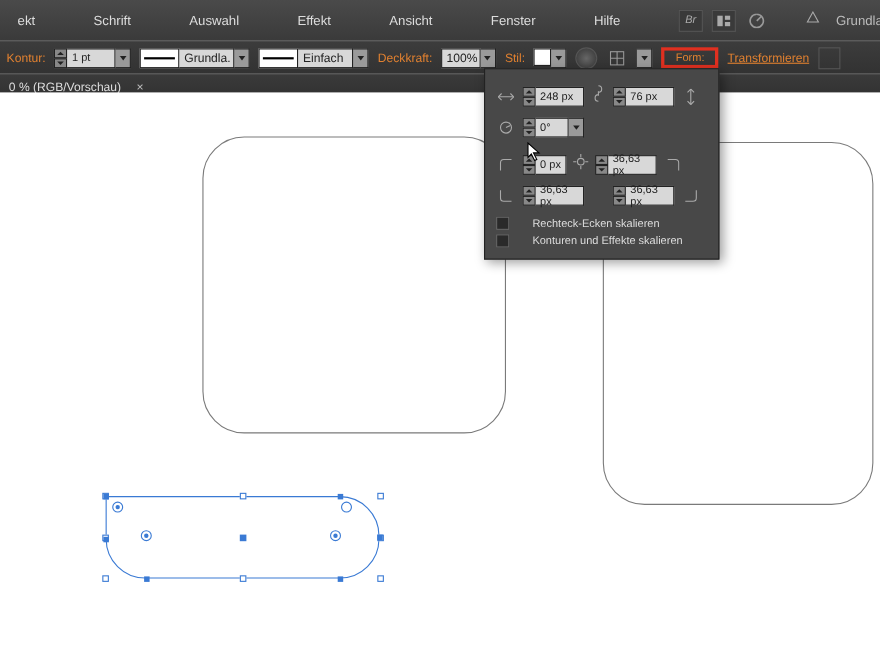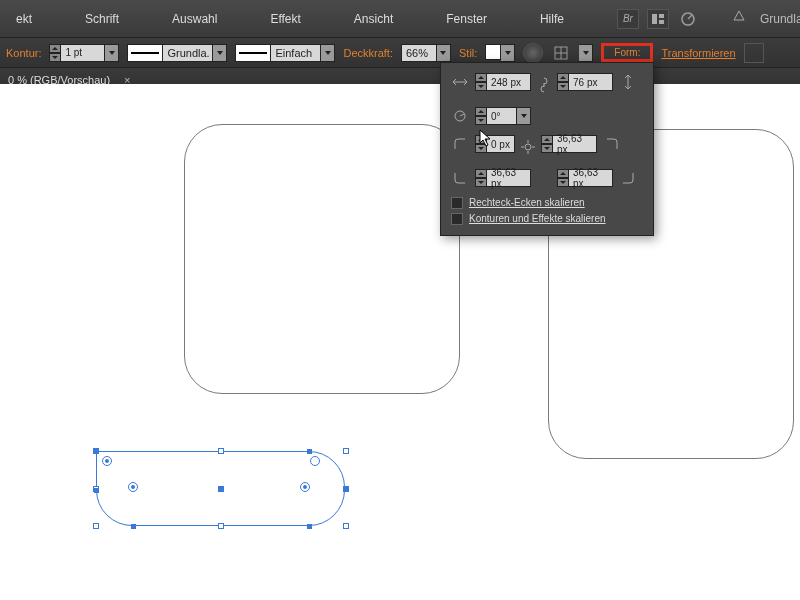--- a/index.html
+++ b/index.html
@@ -20,31 +20,31 @@
   .globicon { width:20px; height:20px; border:1px solid #555; border-radius:50%; background:radial-gradient(#666,#333); }
   .gearicon { width:20px; height:20px; color:#999; display:flex; align-items:center; justify-content:center; }
   .formbtn { border:3px solid #e03020; padding:1px 10px; color:#e08030; font-size:10px; }
   .transbtn { color:#e08030; font-size:11px; text-decoration:underline; }
   .fitbtn { width:20px; height:20px; border:1px solid #555; }
   .tabbar { background:linear-gradient(#3a3a3a,#303030); height:24px; display:flex; align-items:center; padding:0 8px; font-size:11px; color:#ddd; border-bottom:1px solid #1a1a1a; }
   .tabbar .tab { display:flex; align-items:center; gap:14px; }
   .tabbar .close { color:#bbb; cursor:default; }
   .canvas { position:absolute; left:0; right:0; top:84px; bottom:0; background:#fff; }
   .panel { position:absolute; left:440px; top:62px; width:214px; background:#484848; border:1px solid #222; box-shadow:3px 3px 10px rgba(0,0,0,.4); padding:10px 10px; color:#ddd; font-size:10px; }
-  .panel .row { display:flex; align-items:flex-start; gap:6px; margin-bottom:10px; }
+  .panel .row { display:flex; align-items:flex-end; gap:6px; margin-bottom:10px; }
   .nfield { display:flex; }
   .step { width:12px; display:flex; flex-direction:column; }
   .step div { height:9px; background:#888; border:1px solid #222; display:flex; align-items:center; justify-content:center; }
   .step div::after { content:""; border-left:3px solid transparent; border-right:3px solid transparent; }
   .step .up::after { border-bottom:3px solid #222; }
   .step .dn::after { border-top:3px solid #222; }
   .nval { height:18px; background:#d8d8d8; border:1px solid #222; border-left:none; color:#222; font-size:10px; display:flex; align-items:center; padding:0 4px; }
   .picon { width:18px; height:18px; display:flex; align-items:center; justify-content:center; color:#888; }
   .chk { width:12px; height:12px; background:#2a2a2a; border:1px solid #666; }
-  .chkrow { display:flex; align-items:flex-start; gap:6px; margin-top:4px;text-decoration:underline; }
+  .chkrow { display:flex; align-items:flex-end; gap:21px; margin-top:4px; }
   
   .big-rrect { position:absolute; border:1px solid #7a7a7a; border-radius:38px; }
   .sel-rrect { position:absolute; border:1px solid #3a7ad4; border-radius:36px; }
   .handle { position:absolute; width:6px; height:6px; background:#fff; border:1px solid #3a7ad4; }
   .anchor { position:absolute; width:5px; height:5px; background:#3a7ad4; }
   .ctr   { position:absolute; width:6px; height:6px; background:#3a7ad4; }
   .livec { position:absolute; width:10px; height:10px; border:1px solid #3a7ad4; border-radius:50%; }
   .livec.dot::after { content:""; width:4px; height:4px; background:#3a7ad4; border-radius:50%; position:absolute; left:2px; top:2px; }
   .cursor { position:absolute; width:14px; height:18px; }
   .link-icon { width:14px; height:24px; display:flex; align-items:center; justify-content:center; color:#aaa; }
@@ -99,21 +99,21 @@
     <div class="field" style="border-left:none;width:50px">Grundla.</div>
     <div class="dd"></div>
   </div>
   <div style="display:flex">
     <div class="strokeprev"></div>
     <div class="field" style="border-left:none;width:50px">Einfach</div>
     <div class="dd"></div>
   </div>
   <span class="lbl-orange">Deckkraft:</span>
   <div style="display:flex">
-    <div class="field" style="width:36px">66%</div>
+    <div class="field" style="width:36px">100%</div>
     <div class="dd"></div>
   </div>
   <span class="lbl-orange">Stil:</span>
   <div style="display:flex">
     <div class="stylebox"></div>
     <div class="dd"></div>
   </div>
   <div class="globicon"></div>
   <div class="gearicon">
       <svg width="14" height="14">

